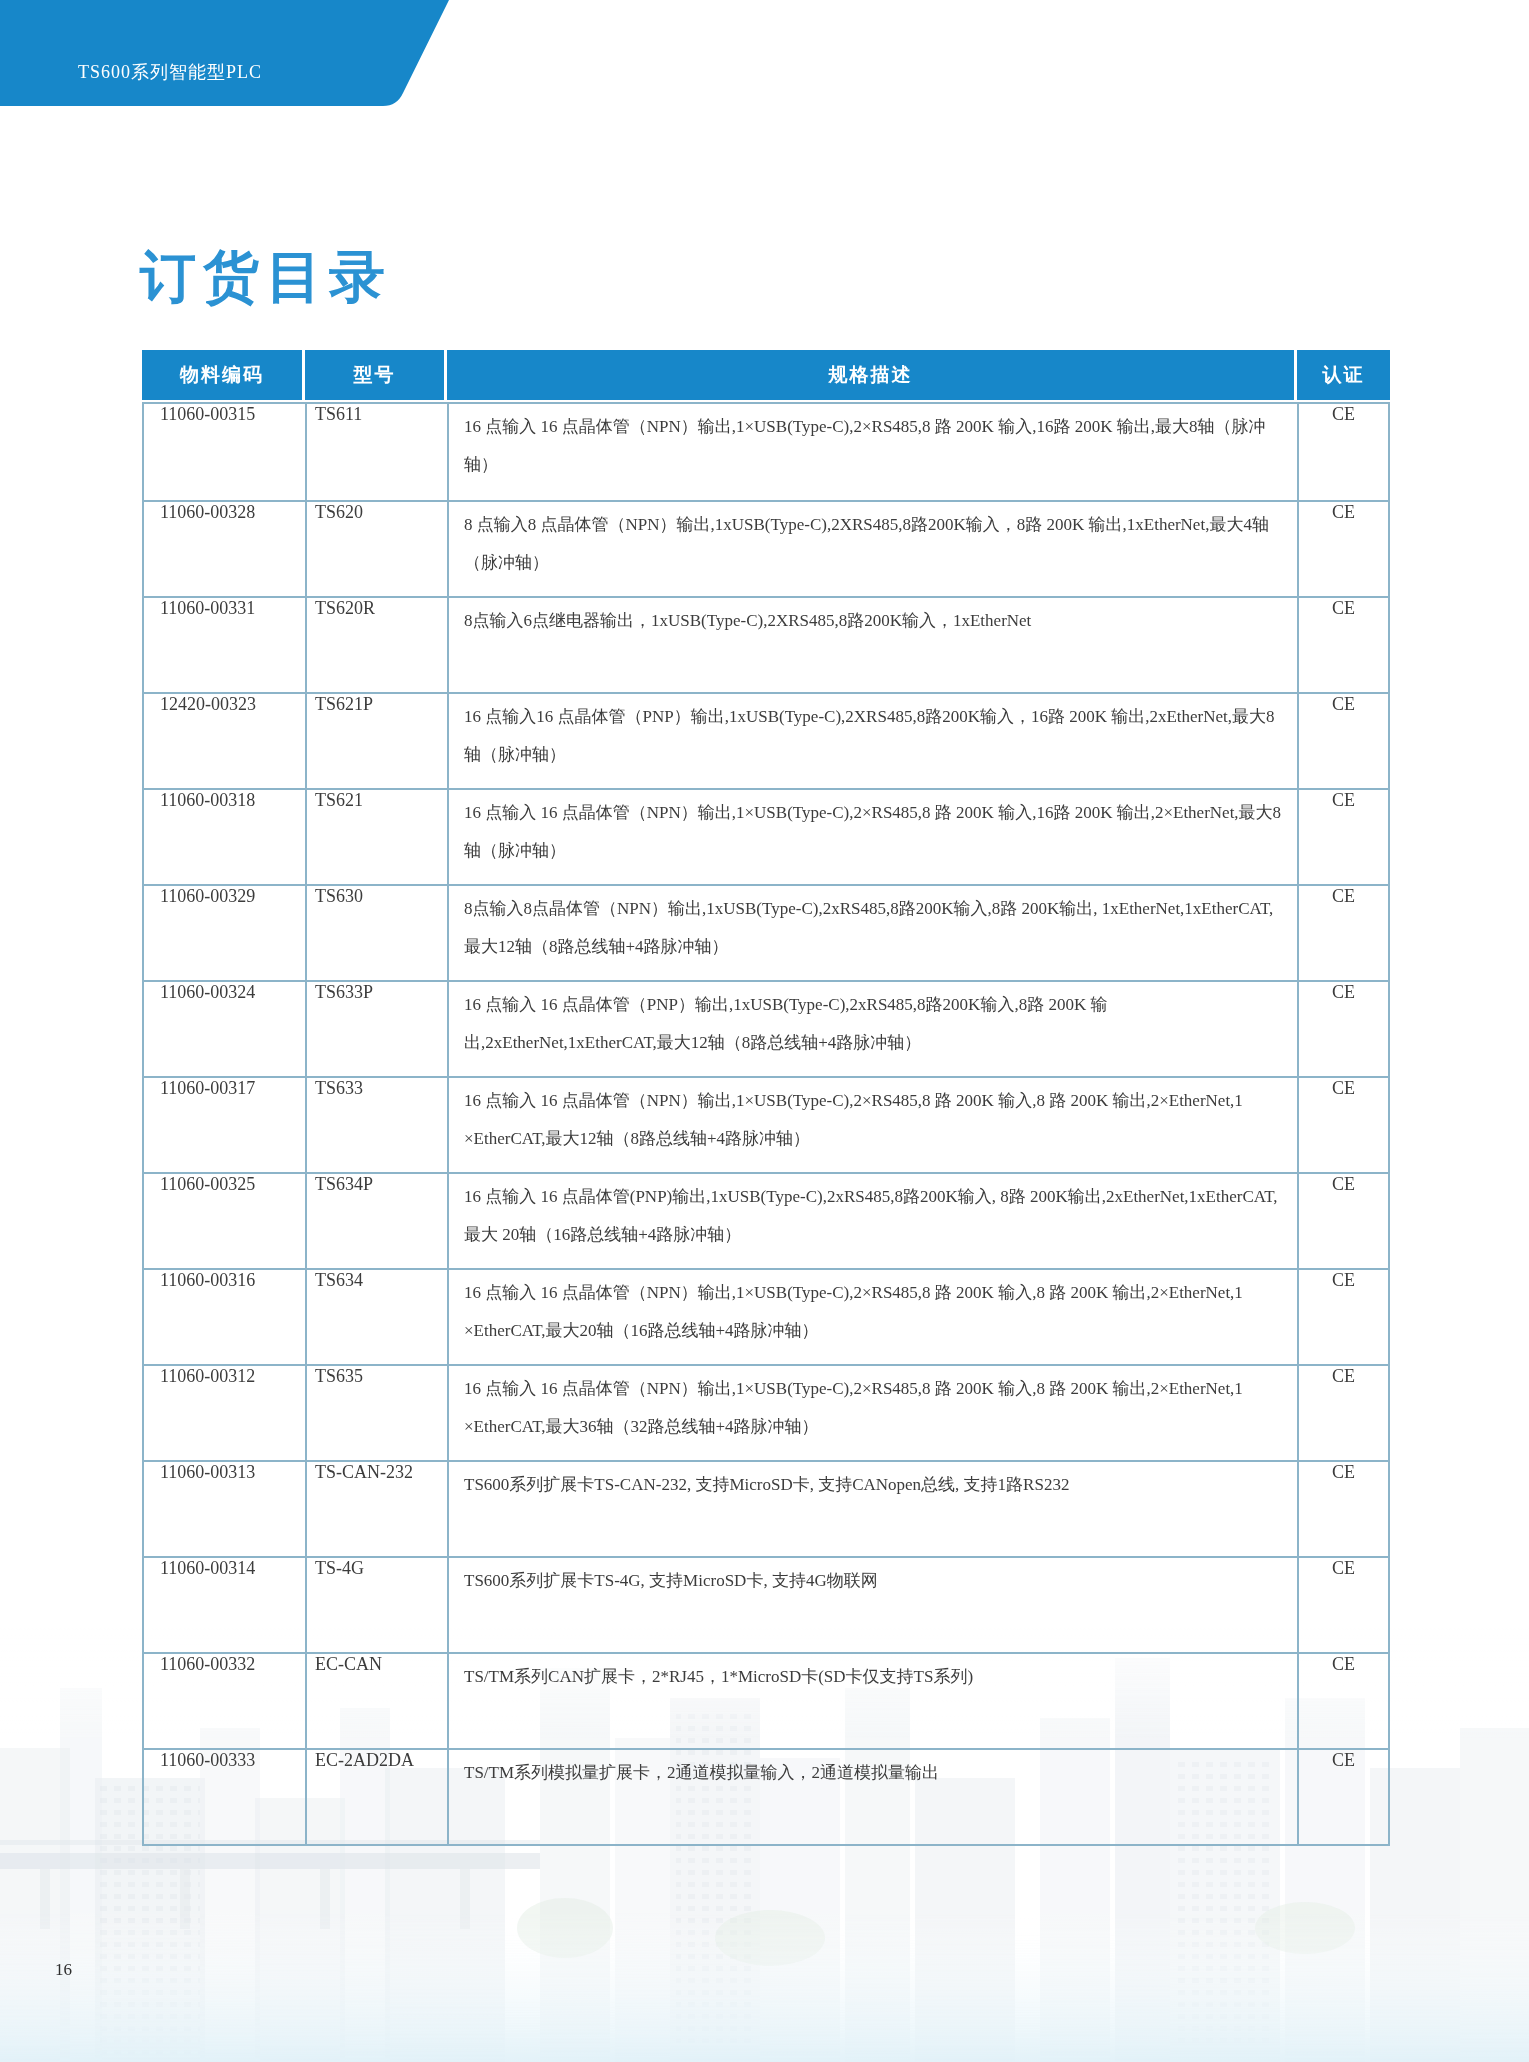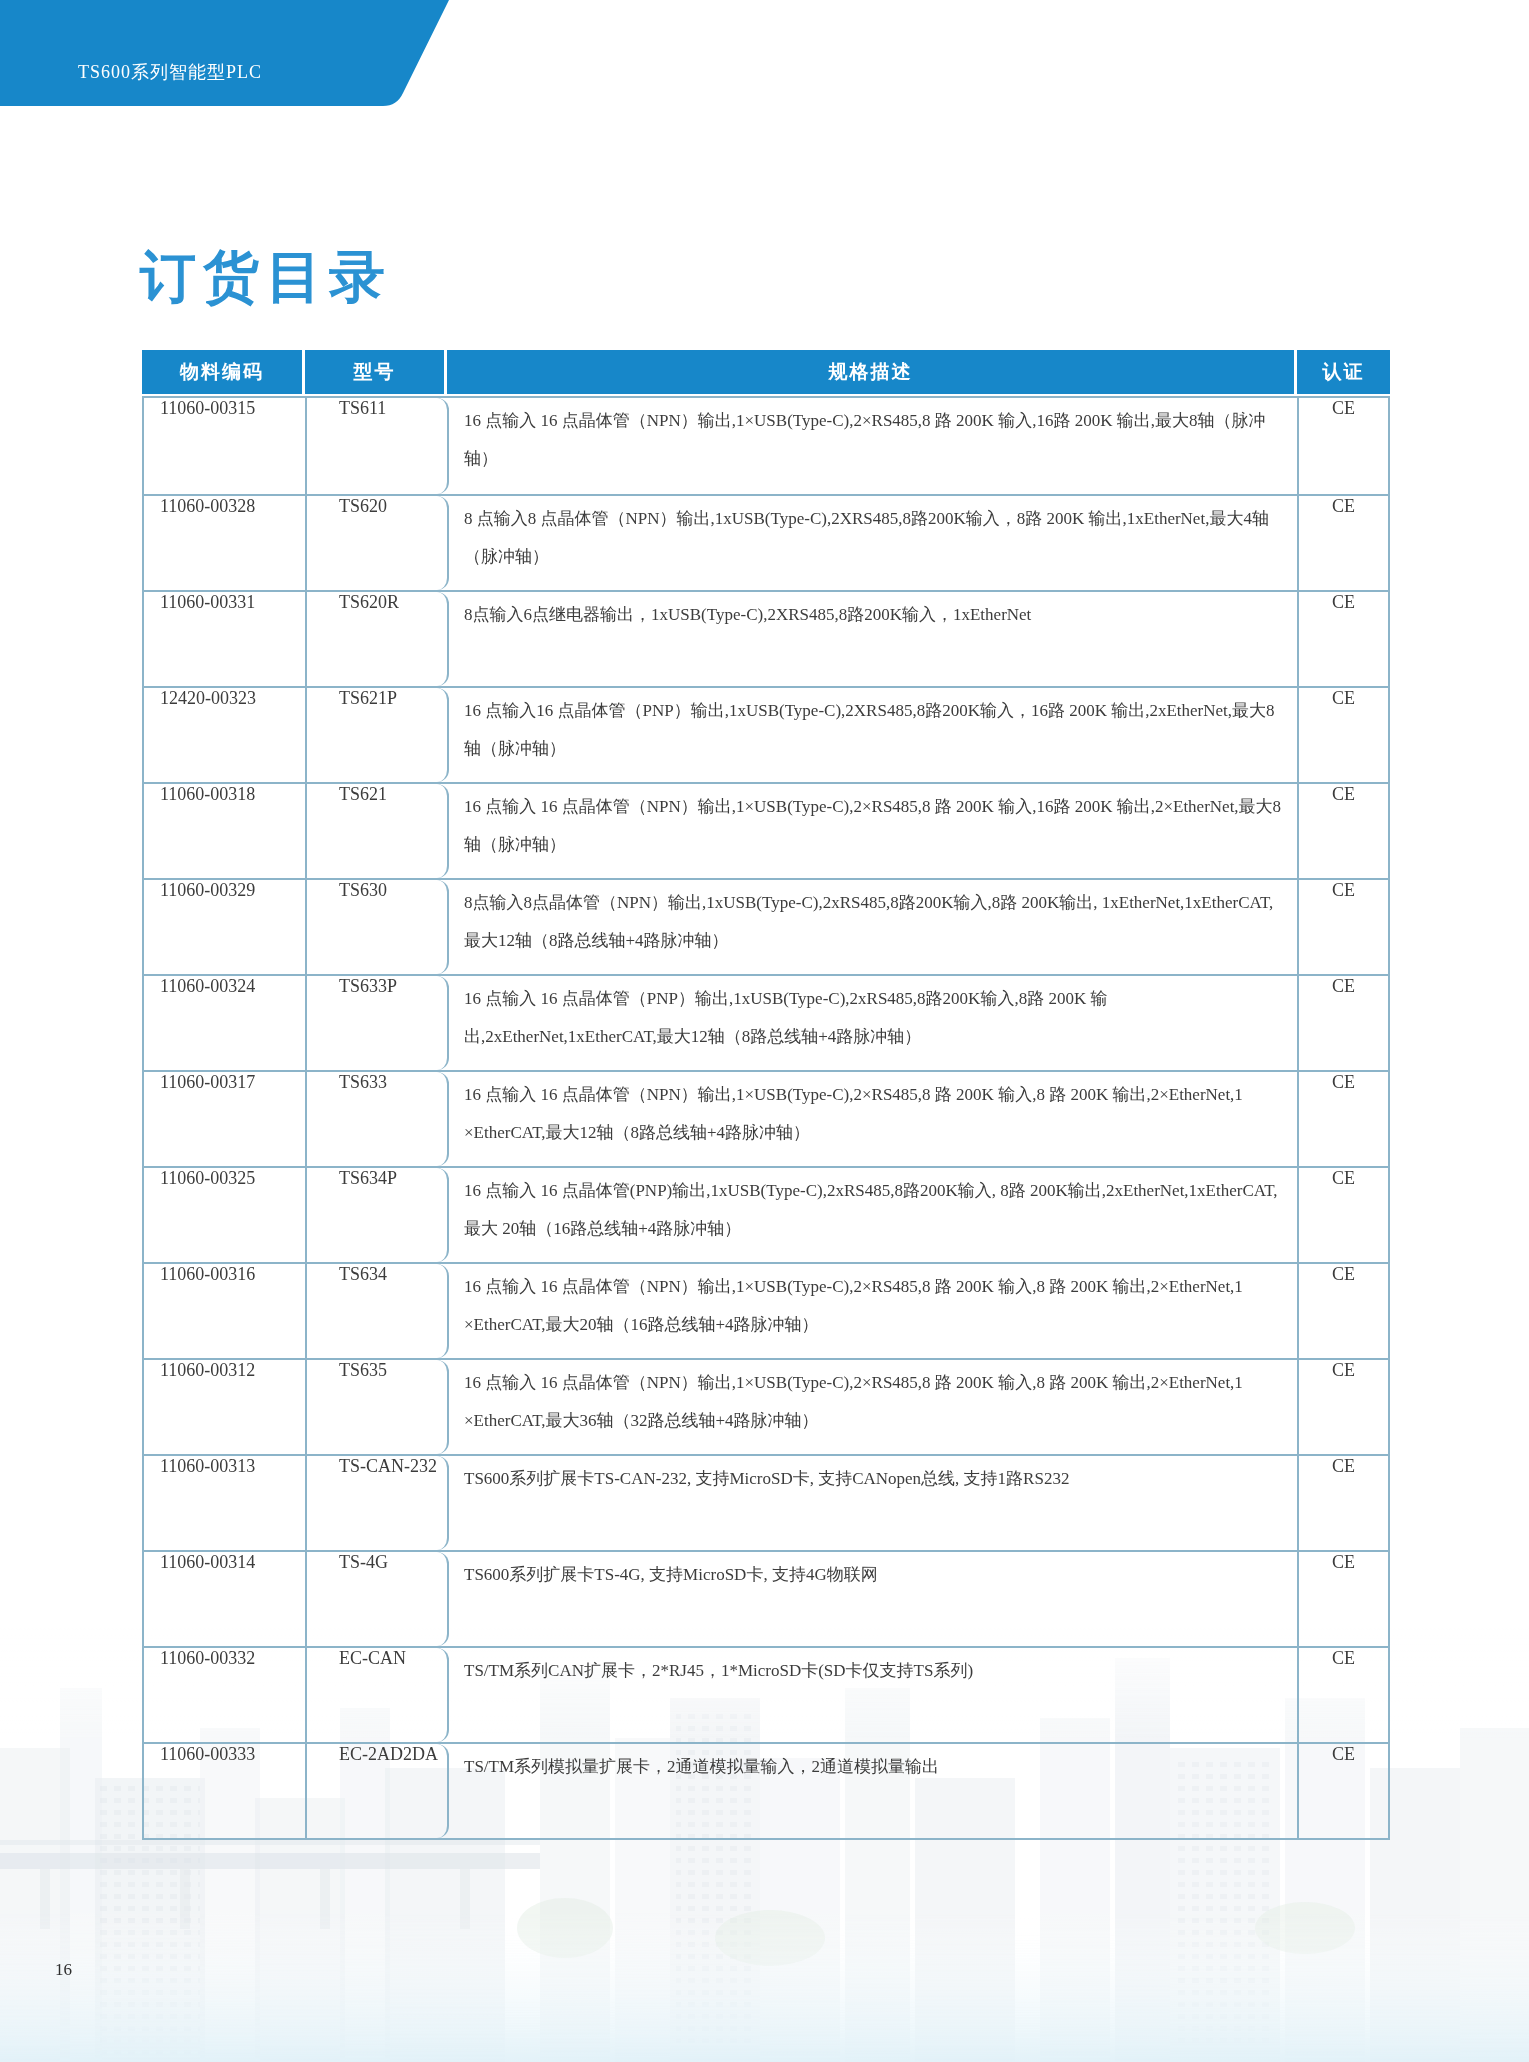--- a/index.html
+++ b/index.html
@@ -12,41 +12,41 @@
   .banner-text{
     position:absolute;left:78px;top:60px;color:#ffffff;font-size:18px;letter-spacing:1px;white-space:nowrap;
   }
   
   .title{
     position:absolute;left:140px;top:240px;font-size:56px;font-weight:bold;
     color:#2b92d3;letter-spacing:7px;white-space:nowrap;
   }
   
   .table{position:absolute;left:142px;top:350px;width:1248px;z-index:2;}
-  .thead{display:flex;height:44px;border-radius:7px;}
+  .thead{display:flex;height:50px;border-radius:7px;}
   .th{
     box-sizing:border-box;background:#1787c9;color:#ffffff;font-size:19px;font-weight:bold;
     display:flex;align-items:center;justify-content:center;letter-spacing:2px;
     border-right:3px solid #ffffff;
   }
   .th:last-child{border-right:none;}
   .w1{width:163px;flex:0 0 auto;}
   .w2{width:142px;flex:0 0 auto;}
   .w3{width:850px;flex:0 0 auto;}
   .w4{flex:1 1 auto;}
   .tbody{box-sizing:border-box;border:2px solid #8cb4c9;margin-top:2px;background:transparent;}
   .trow{display:flex;height:96px;box-sizing:border-box;border-top:2px solid #8cb4c9;}
   .trow:first-child{border-top:none;}
   .td{
     box-sizing:border-box;border-right:2px solid #8cb4c9;display:flex;align-items:flex-start;
     font-size:18px;color:#3c3c3c;background:transparent;
   }
   .td:last-child{border-right:none;}
   .td.code{padding-left:16px;}
-  .td.model{padding-left:32px;border-radius:12px;}
+  .td.model{padding-left:8px;}
   .td.desc{font-size:17px;line-height:38px;padding:4px 15px;}
   .td.cert{justify-content:center;}
   
   .pageno{position:absolute;left:55px;top:1960px;font-size:17px;color:#2e2e2e;z-index:3;}
   
   .city{position:absolute;left:0;top:1628px;width:1529px;height:434px;z-index:0;opacity:.62;}
 </style>
 </head>
 <body>
 

